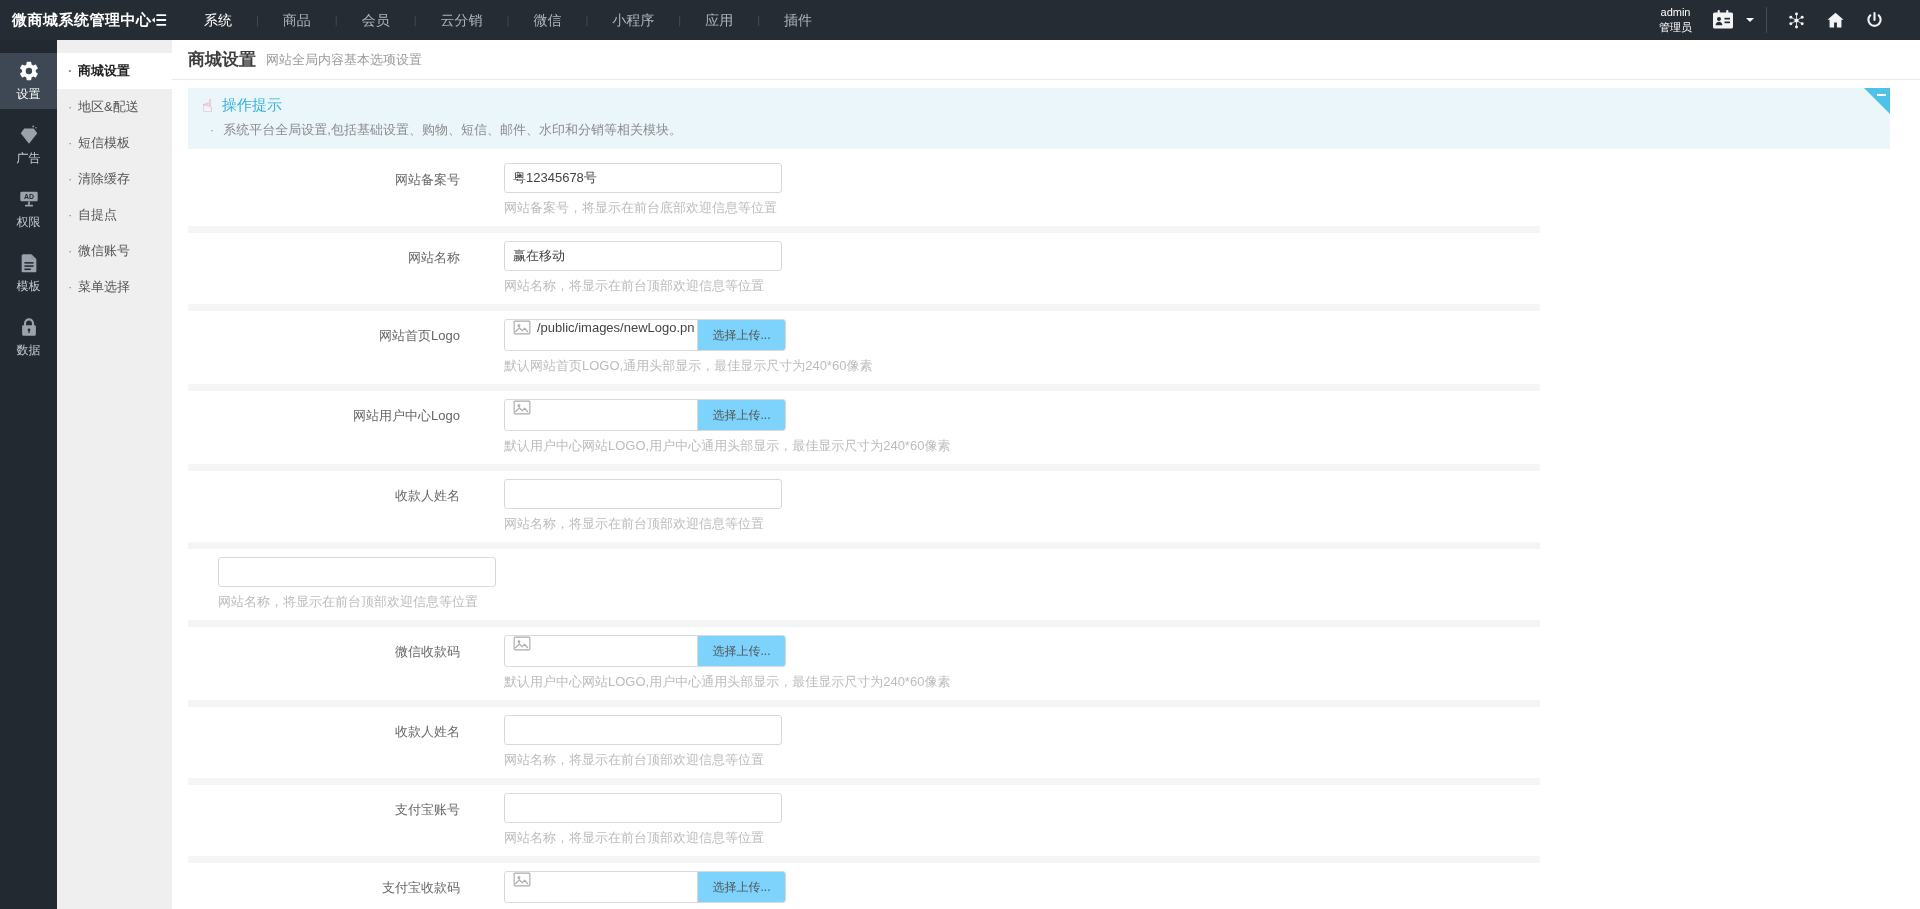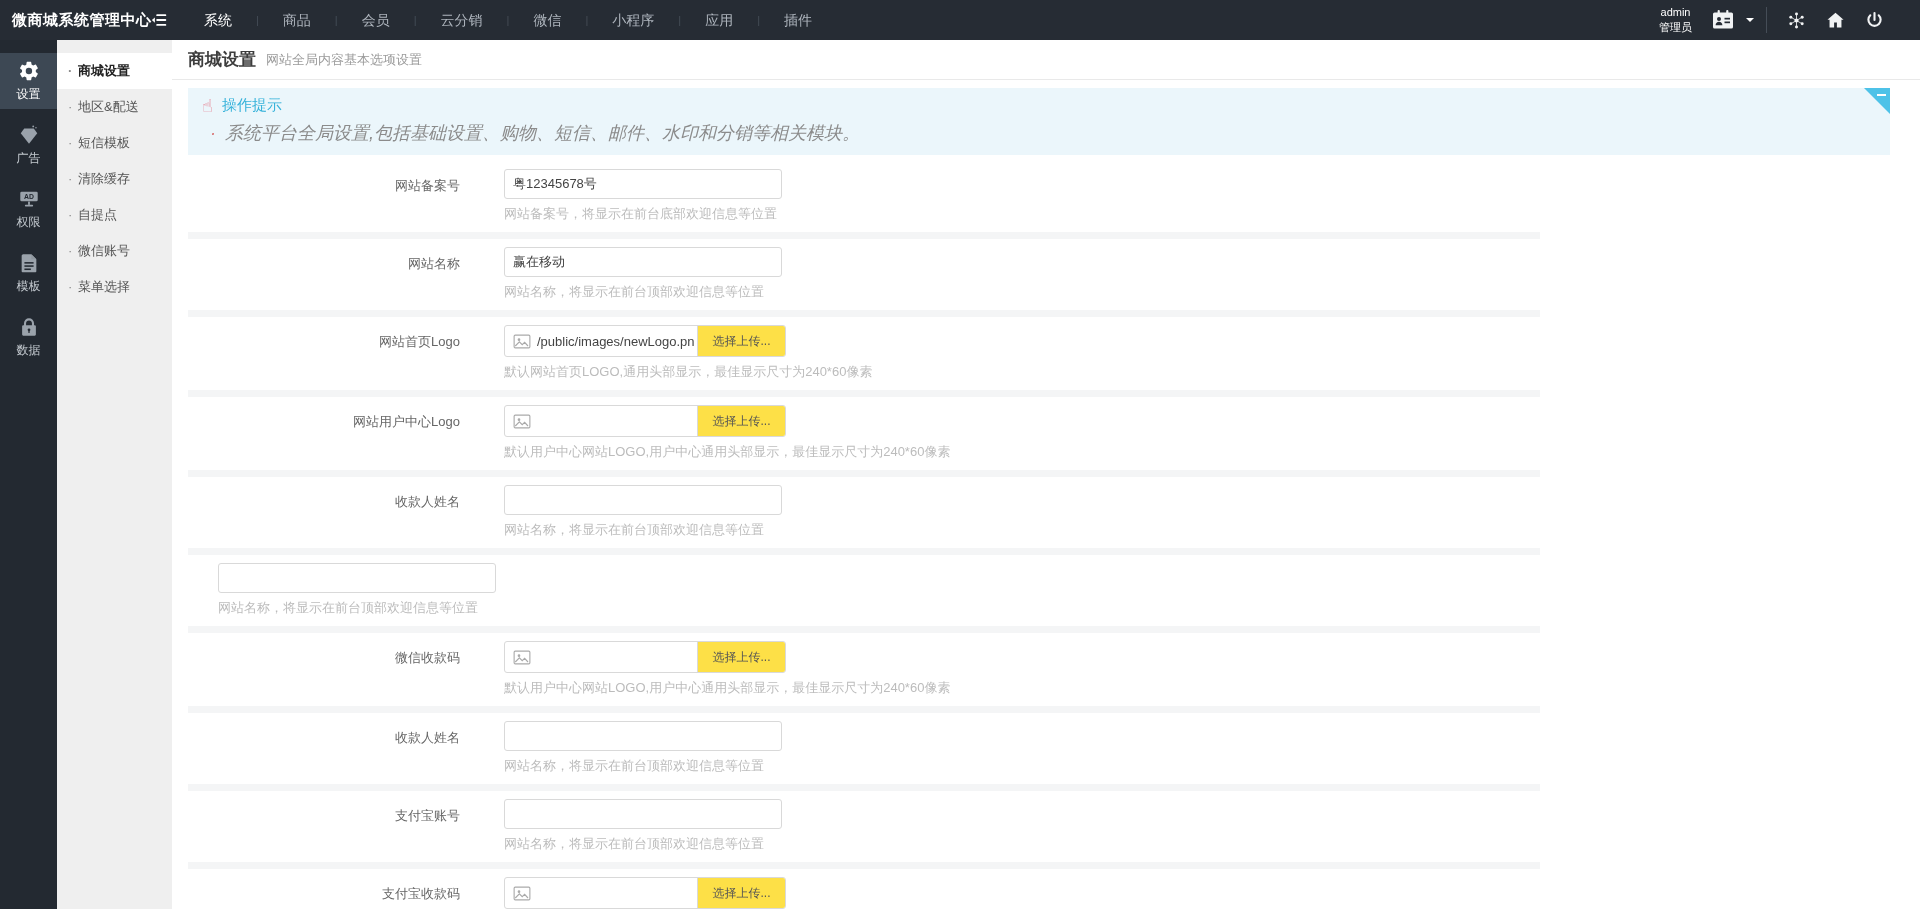--- a/index.html
+++ b/index.html
@@ -50,35 +50,35 @@
   .tab { padding:8px 20px 9px; background:#e5e5e5; color:#555; font-size:13px; margin-right:6px; cursor:pointer; border:1px solid transparent; border-bottom:none; white-space:nowrap; }
   .tab.active { background:#fff; color:#333; border-color:#e2e2e2; padding:10px 24px 11px; margin-bottom:-1px; position:relative; z-index:2; }
 
   .content { flex:1; padding:8px 30px 0 16px; overflow:hidden; }
 
   
   .notice { position:relative; background:#ebf6fb; padding:8px 14px 10px; margin-bottom:6px; }
   .notice-head { display:flex; align-items:center; }
   .hand-icon { color:#e57e8e; font-size:18px; line-height:18px; margin-right:9px; }
   .notice-title { color:#35b2da; font-size:15px; }
-  .notice-desc { margin-top:6px; font-size:18px; color:#8b8b8b; padding-left:8px;font-style:italic; }
+  .notice-desc { margin-top:6px; font-size:13px; color:#8b8b8b; padding-left:8px; }
   .notice-bullet { color:#d97c7c; margin-right:9px; }
   .notice-corner { position:absolute; top:0; right:0; width:0; height:0; border-top:26px solid #4ec2e8; border-left:26px solid transparent; cursor:pointer; }
   .corner-minus { position:absolute; top:6px; right:4px; width:9px; height:2px; background:#fff; z-index:2; }
 
   
   .form { width:1352px; }
   .form-row { display:flex; padding:8px 0 9px; border-bottom:7px solid #f4f5f6; background:#fff;gap:14px; }
   .row-label { width:272px; flex-shrink:0; text-align:right; font-size:13px; color:#666; padding-top:8px; }
   .row-control { margin-left:30px; }
   .text-input { width:278px; height:30px; border:1px solid #d9d9d9; border-radius:3px; padding:0 8px; font-size:13px; color:#444; font-family:inherit; background:#fff; outline:none; }
-  .upload { display:inline-flex; width:282px; height:32px; border:1px solid #d9d9d9; border-radius:3px; align-items:center; background:#fff; overflow:hidden; }
+  .upload { display:inline-flex; width:282px; height:32px; border:1px solid #d9d9d9; border-radius:3px; background:#fff; overflow:hidden; }
   .img-ic { width:18px; height:15px; margin:0 6px 0 8px; flex-shrink:0; }
   .fname { flex:1; font-size:13px; color:#444; white-space:nowrap; overflow:hidden; }
-  .upload-btn { width:88px; height:100%; background:#fde047; border:none; border-left:1px solid #d9d9d9; font-size:12px; color:#555; cursor:pointer; flex-shrink:0; font-family:inherit; }
+  .upload-btn { width:88px; height:100%; background:#7dd3fc; border:none; border-left:1px solid #d9d9d9; font-size:12px; color:#555; cursor:pointer; flex-shrink:0; font-family:inherit; }
   .helper { margin-top:6px; font-size:13px; color:#bcbcbc; }
 </style>
 </head>
 <body>
 
 <div class="topbar">
   <div class="logo">微商城系统管理中心</div>
   <span class="fold-btn">
     <svg viewBox="0 0 24 24">
         <g stroke="currentColor" stroke-width="2.4" stroke-linecap="round" fill="none">

